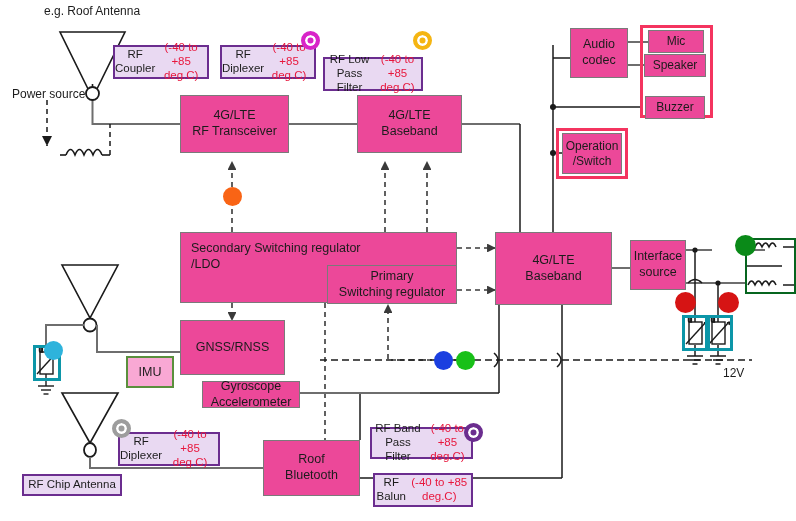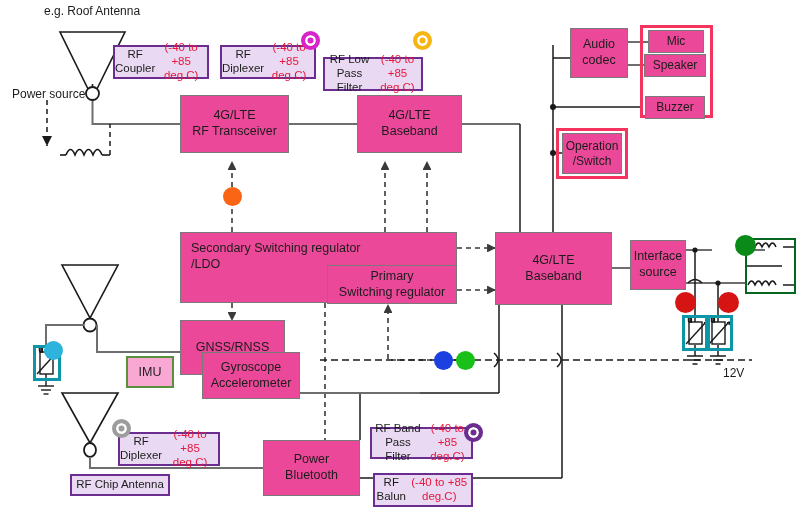--- a/index.html
+++ b/index.html
@@ -271,34 +271,34 @@
   <div class="green-rect" style="left:745px;top:238px;width:51px;height:56px;"></div>
 
   <div class="teal" style="left:682px;top:315px;width:28px;height:36px;"></div>
   <div class="teal" style="left:705px;top:315px;width:28px;height:36px;"></div>
   <div class="teal" style="left:33px;top:345px;width:28px;height:36px;"></div>
 
   <div class="box" style="left:180px;top:320px;width:105px;height:55px;">
     <span>GNSS/RNSS</span>
   </div>
 
-  <div class="box" style="left:202px;top:352px;width:98px;height:47px;">
+  <div class="box" style="left:202px;top:381px;width:98px;height:27px;">
     <div>
       <div>Gyroscope</div>
       <div>Accelerometer</div>
     </div>
   </div>
 
   <div class="imubox" style="left:126px;top:356px;width:48px;height:32px;">
     <span>IMU</span>
   </div>
 
   <div class="box" style="left:263px;top:440px;width:97px;height:56px;">
     <div>
-      <div>Power</div>
+      <div>Roof</div>
       <div>Bluetooth</div>
     </div>
   </div>
 
   <div class="tagbox" style="left:113px;top:45px;width:96px;height:34px;">
     <span class="t1">RF Coupler</span>
     <span class="t2">(-40 to +85 deg.C)</span>
   </div>
 
   <div class="tagbox" style="left:220px;top:45px;width:96px;height:34px;">
@@ -319,21 +319,21 @@
   <div class="tagbox" style="left:370px;top:427px;width:103px;height:32px;">
     <span class="t1">RF Band Pass Filter</span>
     <span class="t2">(-40 to +85 deg.C)</span>
   </div>
 
   <div class="tagbox" style="left:373px;top:473px;width:100px;height:34px;">
     <span class="t1">RF Balun</span>
     <span class="t2">(-40 to +85 deg.C)</span>
   </div>
 
-  <div class="tagbox single" style="left:22px;top:474px;width:100px;height:22px;margin-left:48px;">
+  <div class="tagbox single" style="left:22px;top:474px;width:100px;height:22px;">
     <span class="t1">RF Chip Antenna</span>
   </div>
 
   <div class="ring" style="left:301px;top:31px;width:19px;height:19px;border:4px solid #d824c8;background:#d824c8;
               box-shadow:inset 0 0 0 2.5px #ffffff;"></div>
   <div class="ring" style="left:413px;top:31px;width:19px;height:19px;border:4px solid #f5b512;background:#f5b512;
               box-shadow:inset 0 0 0 2.5px #ffffff;"></div>
   <div class="ring" style="left:112px;top:419px;width:19px;height:19px;border:4px solid #9d9d9d;background:#9d9d9d;
               box-shadow:inset 0 0 0 2.5px #ffffff;"></div>
   <div class="ring" style="left:464px;top:423px;width:19px;height:19px;border:4px solid #6b2d8f;background:#6b2d8f;

